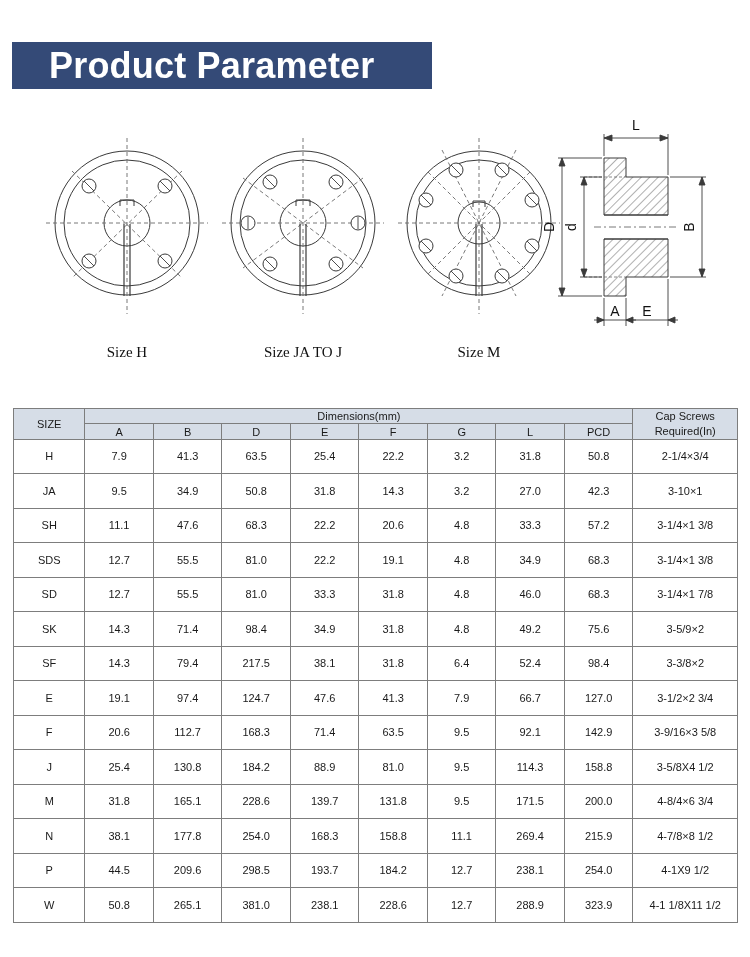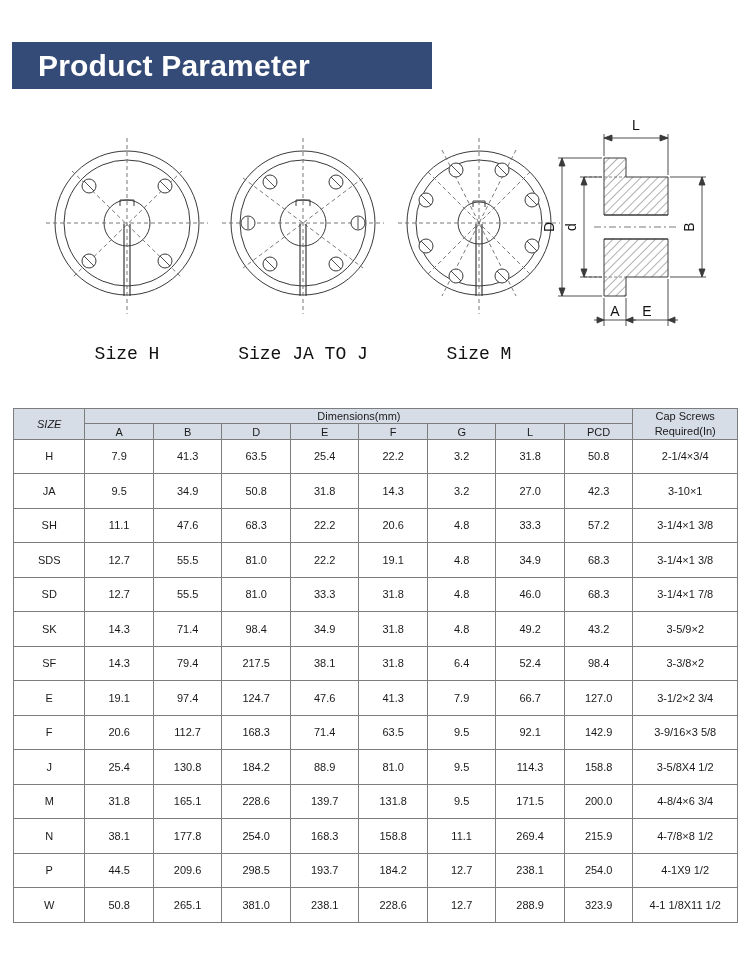--- a/index.html
+++ b/index.html
@@ -19,40 +19,40 @@
   
   #banner {
     position: absolute;
     left: 12px; top: 42px;
     width: 420px; height: 47px;
     background: #344a77;
     display: flex; align-items: center;
   }
   #banner-title {
     color: #ffffff;
-    font-size: 30px;
+    font-size: 36px;
     font-weight: bold;
     letter-spacing: 0.2px;
-    padding-left: 26px;
+    padding-left: 37px;
     white-space: nowrap;
   }
 
   
   #drawings {
     position: absolute;
     left: 0; top: 110px;
     width: 750px; height: 275px;
   }
   .flange { position: absolute; }
   .caption {
     position: absolute;
     width: 100%;
     text-align: center;
-    font-family: Liberation Mono, monospace;
-    font-size: 18px;
+    font-family: Liberation Serif, serif;
+    font-size: 15px;
     color: #111;
     top: 206px;
     white-space: nowrap;
   }
   #fl1 { left: 42px;  top: 28px; width: 170px; }
   #fl2 { left: 218px; top: 28px; width: 170px; }
   #fl3 { left: 394px; top: 28px; width: 170px; }
   #section { left: 536px; top: 2px; width: 200px; }
 
   
@@ -66,21 +66,21 @@
   }
   #spec-table th, #spec-table td {
     border: 1px solid #7d7d7d;
     text-align: center;
     vertical-align: middle;
     font-weight: normal;
     padding: 0 2px;
   }
   #spec-table thead th { background: #d6dde7; }
   #spec-table tbody td { background: #ffffff; height: 34.5px; }
-  .th-size   { width: 72px; font-style: italic; }
+  .th-size   { width: 72px; }
   .th-dim    { width: 69px; }
   .th-screws { width: 105px; line-height: 1.35; }
   #spec-table tbody tr td:first-child { font-weight: normal; }
 </style>
 </head>
 <body>
 
 <div id="page">
 
   <div id="banner">
@@ -365,21 +365,21 @@
         </tr>
         <tr>
           <td>SK</td>
           <td>14.3</td>
           <td>71.4</td>
           <td>98.4</td>
           <td>34.9</td>
           <td>31.8</td>
           <td>4.8</td>
           <td>49.2</td>
-          <td>43.2</td>
+          <td>75.6</td>
           <td>3-5/9×2</td>
         </tr>
         <tr>
           <td>SF</td>
           <td>14.3</td>
           <td>79.4</td>
           <td>217.5</td>
           <td>38.1</td>
           <td>31.8</td>
           <td>6.4</td>

